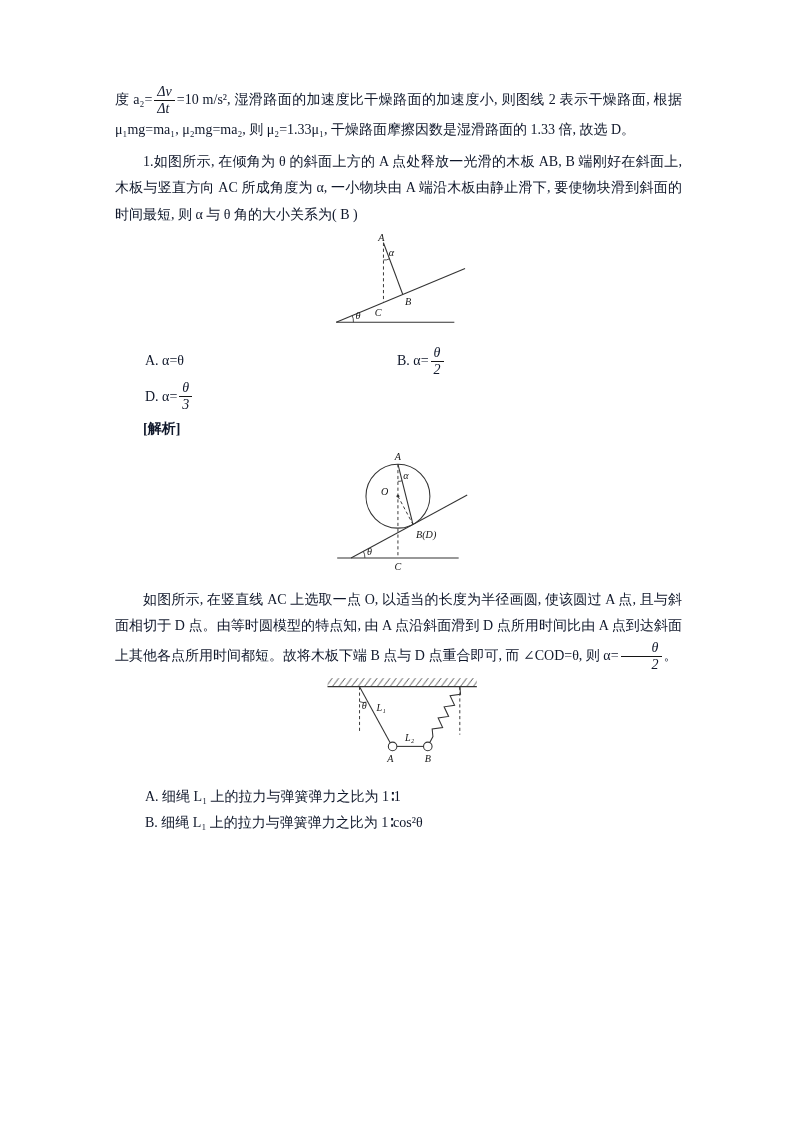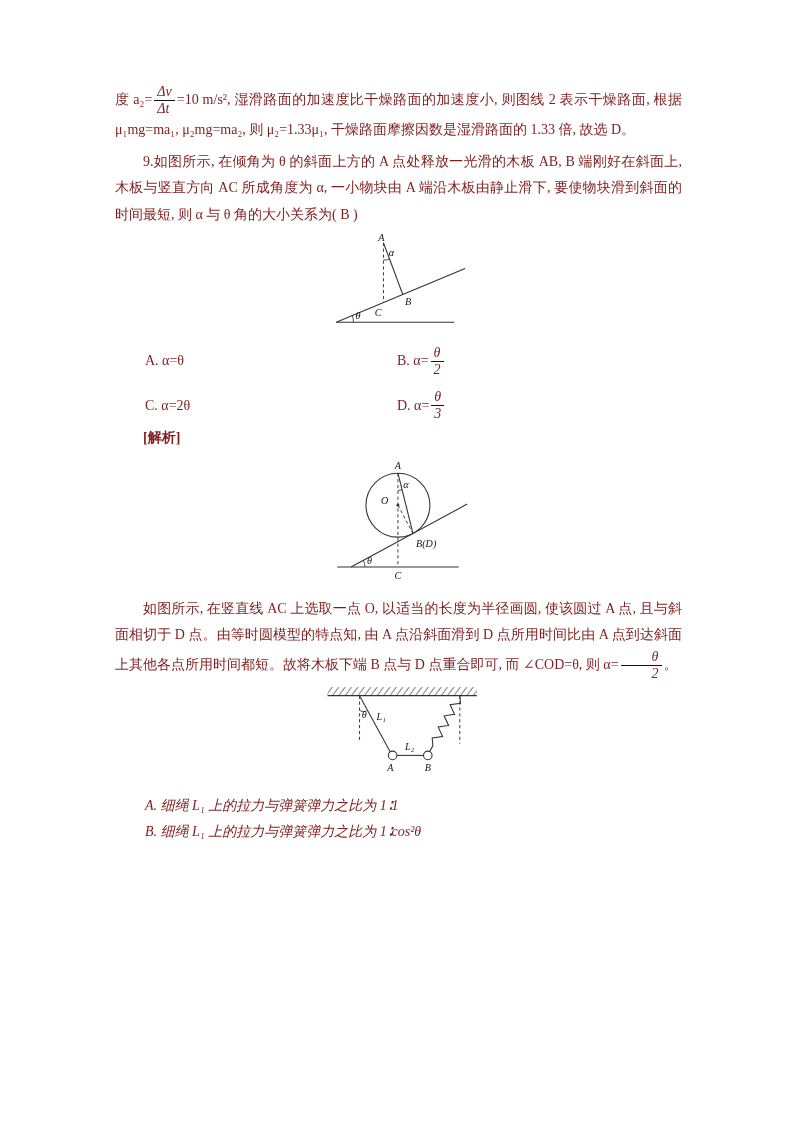--- a/index.html
+++ b/index.html
@@ -1,46 +1,46 @@
 <!DOCTYPE html>
 <html><head>
 <meta charset="utf-8">
 <style>
   * { box-sizing: border-box; }
   html,body { margin:0; padding:0; background:#ffffff; }
   .page {
     width:794px; height:1123px; margin:0 auto; background:#fff;
     padding:84px 112px 30px 115px;
     font-family:"Liberation Serif","DejaVu Serif",serif;
-    font-size:14px; line-height:1.9; color:#7f1d1d; overflow:hidden;
+    font-size:14px; line-height:1.9; color:#0f172a; overflow:hidden;
   }
   p { margin:0; text-align:justify; }
   .indent { text-indent:2em; }
   .sec { margin-top:5px; }
   .jx { font-weight:bold;margin-top:20px; }
   .frac { display:inline-block; vertical-align:middle; text-align:left;
           line-height:1.15; font-style:italic; margin:0 2px; }
   .frac .fnum { display:block; padding:0 3px; border-bottom:1px solid #141414; }
   .frac .fden { display:block; padding:0 3px; }
   .figure { text-align:center; margin:3px 0 2px; }
   svg { overflow:visible; }
   .svgtxt { font-family:"Liberation Serif",serif; font-size:9.5px; font-style:italic; fill:#141414; }
-  .opt-grid { display:grid; grid-template-columns:252px auto; padding-left:30px; margin:2px 0; row-gap:11px; }
+  .opt-grid { display:grid; grid-template-columns:252px auto; padding-left:30px; margin:2px 0; row-gap:2px; }
   .optline { display:flex; align-items:center; min-height:30px; text-align:left; }
-  .opts4 { padding-left:30px;font-style:italic; }
+  .opts4 { padding-left:30px; }
   .opts4 p { text-align:left; }
 </style>
 </head>
 <body>
 
 <div class="page">
 
   <p><span>度 a₂=</span><span class="frac"><span class="fnum">Δv</span><span class="fden">Δt</span></span><span>=10 m/s², 湿滑路面的加速度比干燥路面的加速度小, 则图线 2 表示干燥路面, 根据 μ₁mg=ma₁, μ₂mg=ma₂, 则 μ₂=1.33μ₁, 干燥路面摩擦因数是湿滑路面的 1.33 倍, 故选 D。</span></p>
 
-  <p class="indent sec">9.如图所示, 在倾角为 θ 的斜面上方的 A 点处释放一光滑的木板 AB, B 端刚好在斜面上, 木板与竖直方向 AC 所成角度为 α, 一小物块由 A 端沿木板由静止滑下, 要使物块滑到斜面的时间最短, 则 α 与 θ 角的大小关系为( B )</p>
+  <p class="indent sec">1.如图所示, 在倾角为 θ 的斜面上方的 A 点处释放一光滑的木板 AB, B 端刚好在斜面上, 木板与竖直方向 AC 所成角度为 α, 一小物块由 A 端沿木板由静止滑下, 要使物块滑到斜面的时间最短, 则 α 与 θ 角的大小关系为( B )</p>
 
   <div class="figure">
     <svg width="145" height="102" viewBox="0 0 132 95">
       <line x1="8" y1="84" x2="118" y2="84" stroke="#333" stroke-width="1"></line>
       <line x1="8" y1="84" x2="128" y2="34" stroke="#333" stroke-width="1"></line>
       <path d="M 24 84 Q 24.3 80.6 22.8 77.8" fill="none" stroke="#333" stroke-width="0.8"></path>
       <line x1="52" y1="10" x2="52" y2="65.7" stroke="#333" stroke-width="0.9" stroke-dasharray="3,2.5"></line>
       <line x1="52" y1="10" x2="70" y2="58.2" stroke="#333" stroke-width="1"></line>
       <path d="M 52 26 Q 54.8 26.5 57.6 25" fill="none" stroke="#333" stroke-width="0.8"></path>
       <text x="50" y="8" class="svgtxt" text-anchor="middle">A</text>
@@ -54,23 +54,20 @@
   <div class="opt-grid">
     <div class="optline">
         <span>A. α=θ</span>
       </div>
     <div class="optline">
         <span>B. α=</span>
         <span class="frac">
           <span class="fnum">θ</span>
           <span class="fden">2</span>
         </span>
-      </div>
-    <div class="optline">
-        <span>C. α=2θ</span>
       </div>
     <div class="optline">
         <span>D. α=</span>
         <span class="frac">
           <span class="fnum">θ</span>
           <span class="fden">3</span>
         </span>
       </div>
   </div>
 

